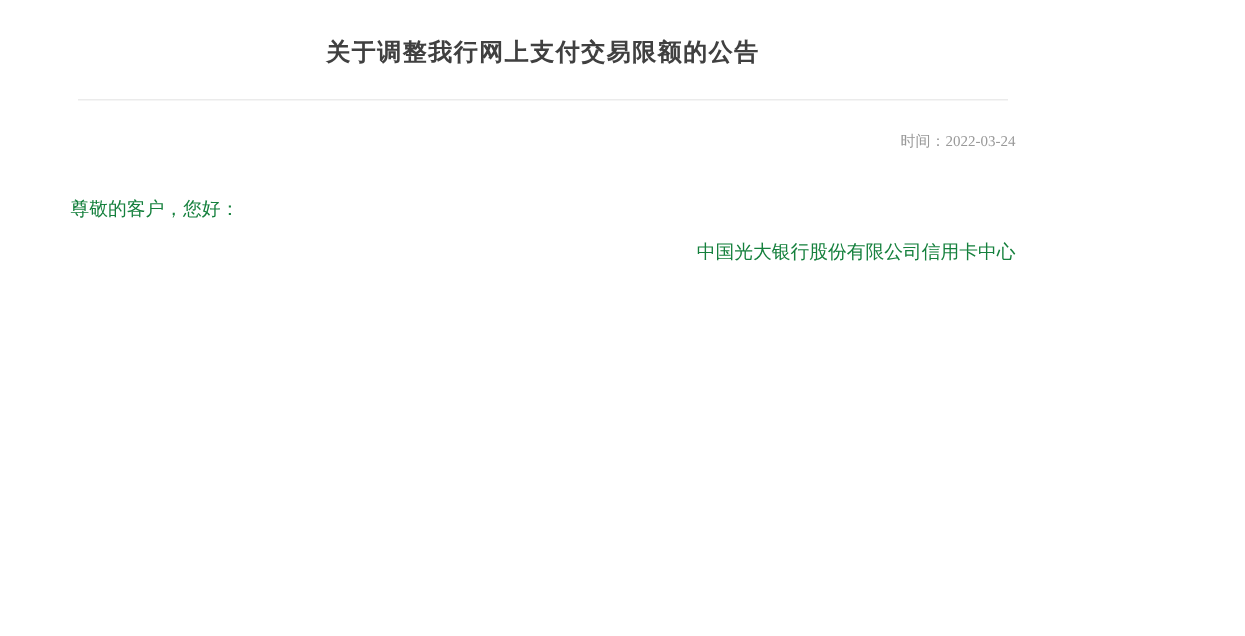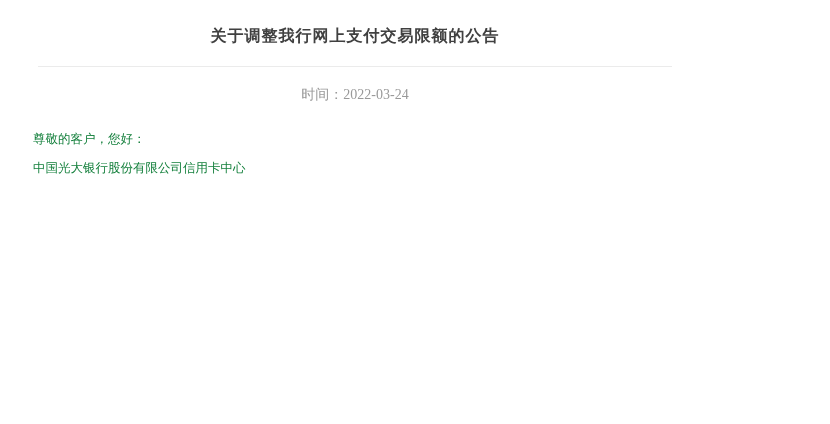--- a/index.html
+++ b/index.html
@@ -11,59 +11,60 @@
   body {
     width: 830px;
     height: 424px;
     overflow: hidden;
     font-family: "Liberation Serif", "DejaVu Serif", serif;
     color: #404040;
   }
   .page {
     width: 734px;
     height: 424px;
-    padding: 0 57px 0 33px;
+    padding: 0 57px 0 47px;
   }
   .title {
     margin: 0;
     padding-top: 26px;
     font-size: 16px;
     line-height: 19px;
     font-weight: bold;
     text-align: center;
     color: #404040;
     letter-spacing: 1px;
   }
   .divider {
     border: none;
     border-top: 1px solid #ebebeb;
     margin: 21px 5px 0 5px;
     height: 0;
   }
   .date-line {
     margin-top: 20px;
-    text-align: center;
-    font-size: 14px;
+    text-align: right;
+    font-size: 10px;
     line-height: 15px;
     color: #999999;
   }
   .content {
     margin-top: 23px;
     font-size: 12.5px;
     line-height: 29px;
     color: #15803d;
     text-align: justify;
   }
   .para {
     margin: 0;
   }
   .indent {
     text-indent: 2em;
   }
   .sign {
+    text-align: right;
     text-indent: 0;
     font-family: Liberation Serif, serif;
   }
 </style>
 </head>
 <body>
 
 <div class="page">
   <h1 class="title">关于调整我行网上支付交易限额的公告</h1>
 

